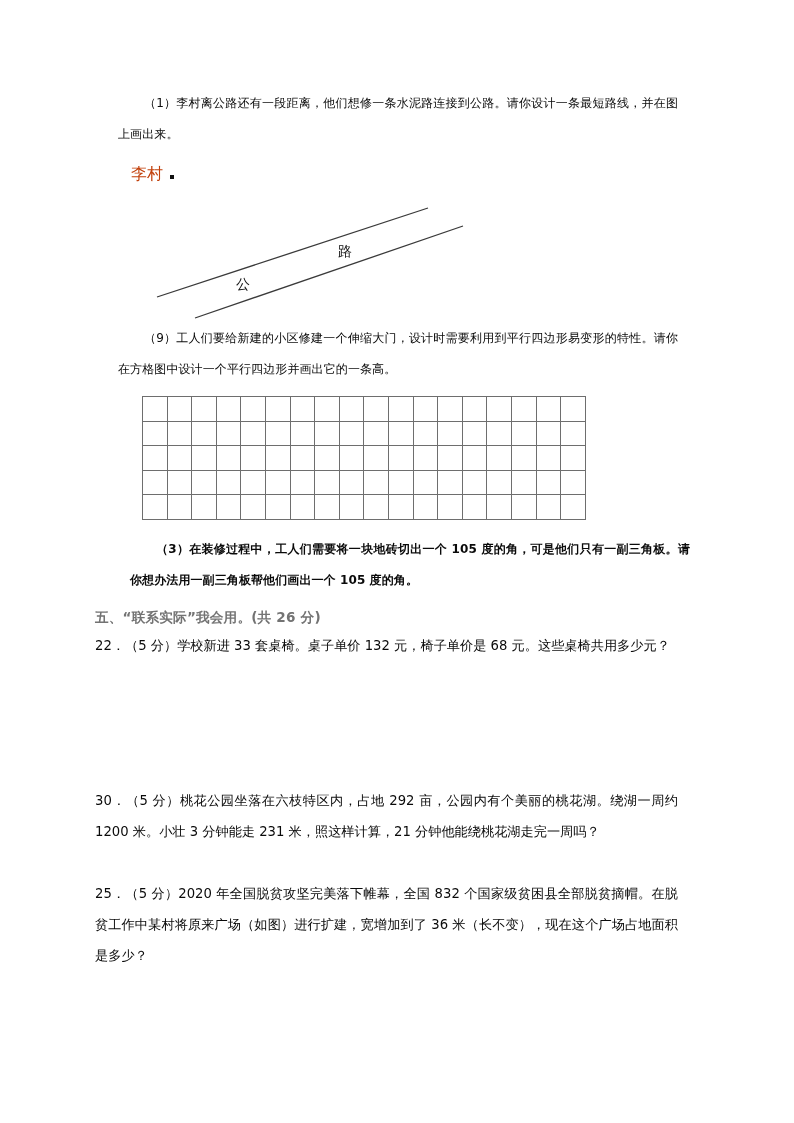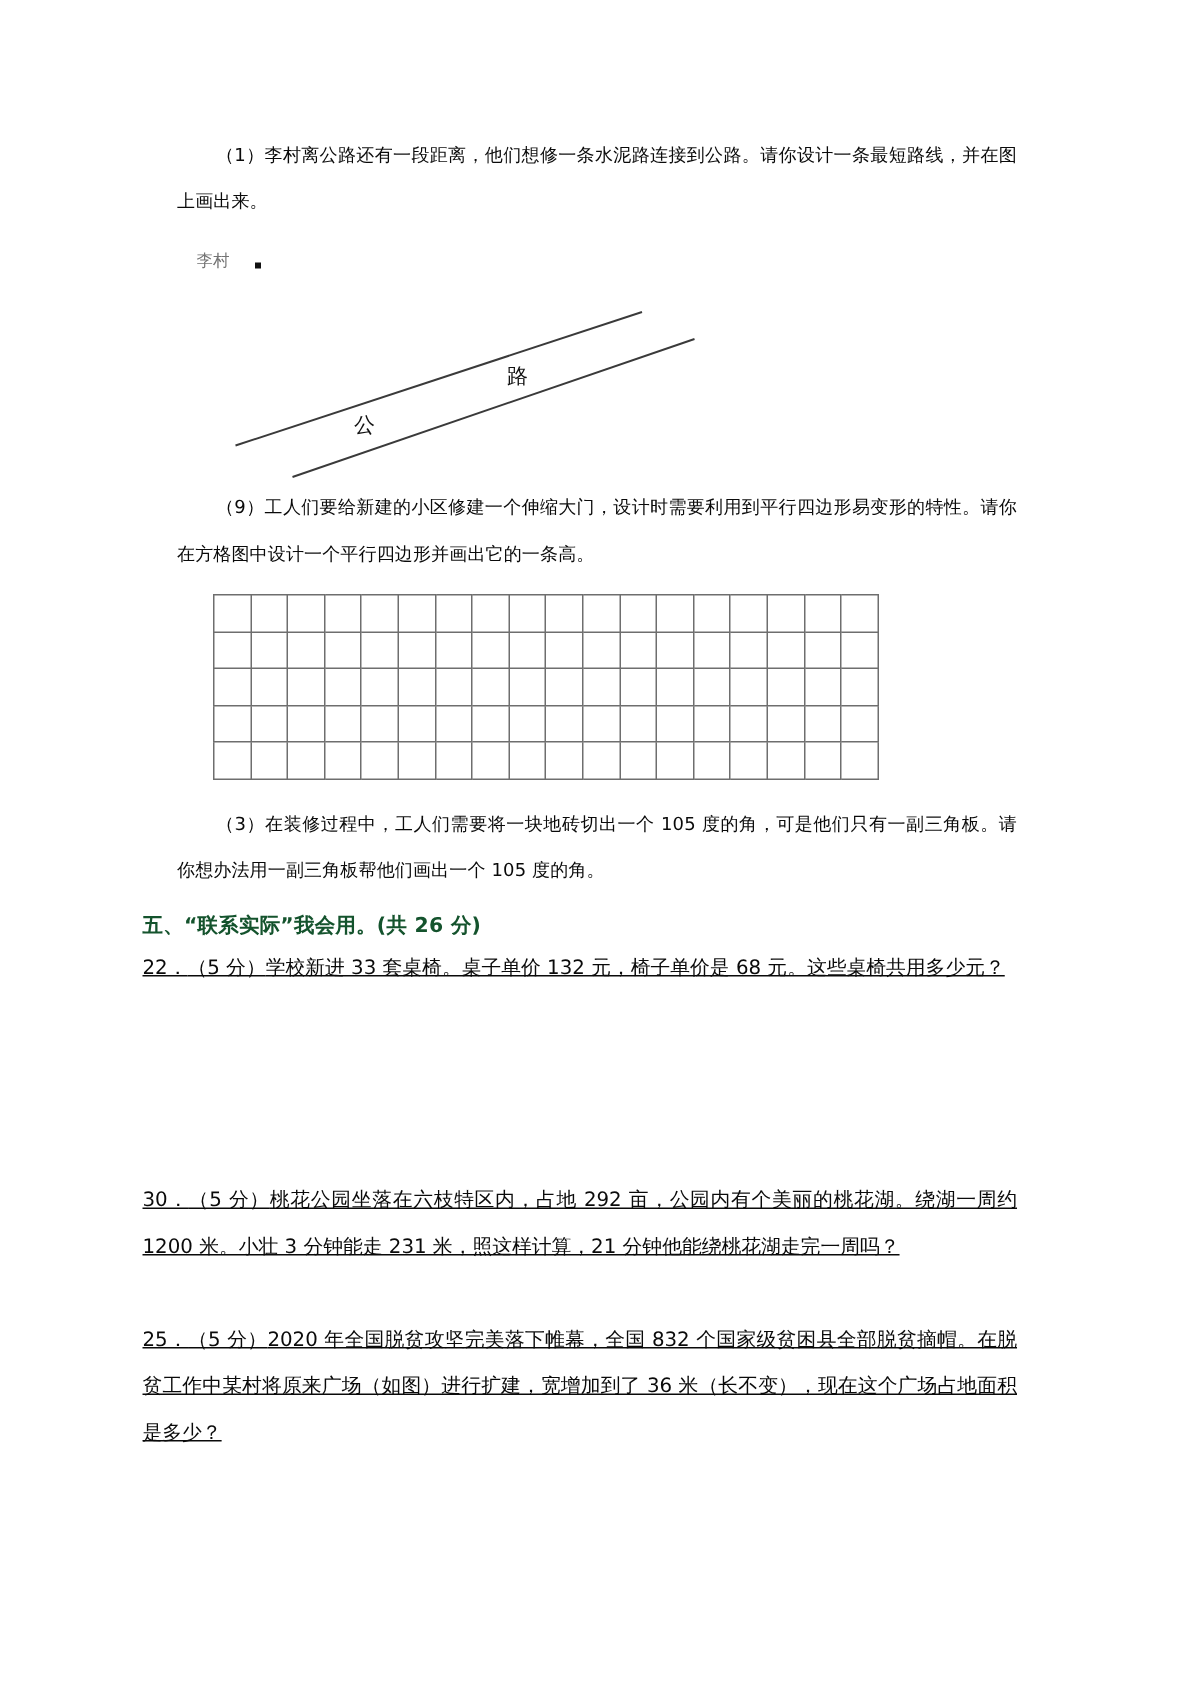--- a/index.html
+++ b/index.html
@@ -36,38 +36,37 @@
   .hang {
     position: absolute;
     font-size: 13.2px;
     line-height: 31px;
     color: #0a0a0a;
     text-align: justify;
   }
   .hang .body {
     display: block;
     margin-left: 0;
-    text-decoration: underline;
   }
 
   .section-title {
     position: absolute;
     font-size: 13.6px;
     font-weight: bold;
     line-height: 28px;
-    color: #14532d;
+    color: #737373;
     letter-spacing: 0.2px;
   }
 
   
   .village-label {
     position: absolute;
-    font-size: 11px;
+    font-size: 16px;
     line-height: 18px;
-    color: #737373;
+    color: #c2410c;
     white-space: nowrap;
   }
   .village-dot {
     position: absolute;
     width: 4px;
     height: 4px;
     background: #111;
     border-radius: 0;
   }
 
@@ -218,21 +217,21 @@
             <td style="width: 23.6px; height: 23.6px;"></td>
             <td style="width: 23.6px; height: 23.6px;"></td>
             <td style="width: 23.6px; height: 23.6px;"></td>
             <td style="width: 23.6px; height: 23.6px;"></td>
             <td style="width: 23.6px; height: 23.6px;"></td>
           </tr>
         </tbody>
     </table>
   </div>
 
-  <div class="q-block indent-1" style="left:118px; top:534px; width:560px;">（3）在装修过程中，工人们需要将一块地砖切出一个 105 度的角，可是他们只有一副三角板。请你想办法用一副三角板帮他们画出一个 105 度的角。</div>
+  <div class="q-block indent-1" style="left:130px; top:534px; width:560px;font-weight:bold;">（3）在装修过程中，工人们需要将一块地砖切出一个 105 度的角，可是他们只有一副三角板。请你想办法用一副三角板帮他们画出一个 105 度的角。</div>
 
   <div class="section-title" style="left:95px; top:603px; width:600px;">五、“联系实际”我会用。(共 26 分)</div>
 
   <div class="hang" style="left:95px; top:630px; width:583px;">
     <span class="body">
       <span>22．</span><span>（5 分）</span><span>学校新进 33 套桌椅。桌子单价 132 元，椅子单价是 68 元。这些桌椅共用多少元？</span>
     </span>
   </div>
 
 

